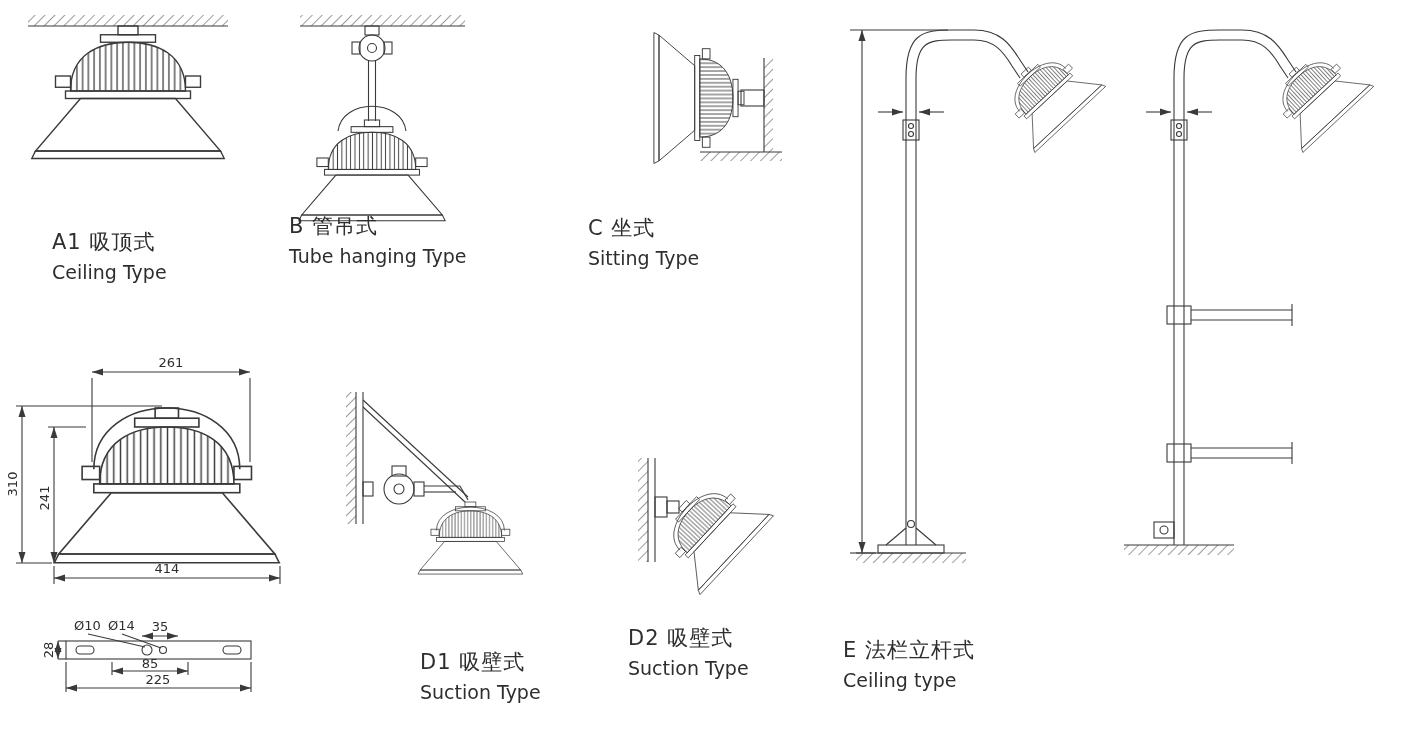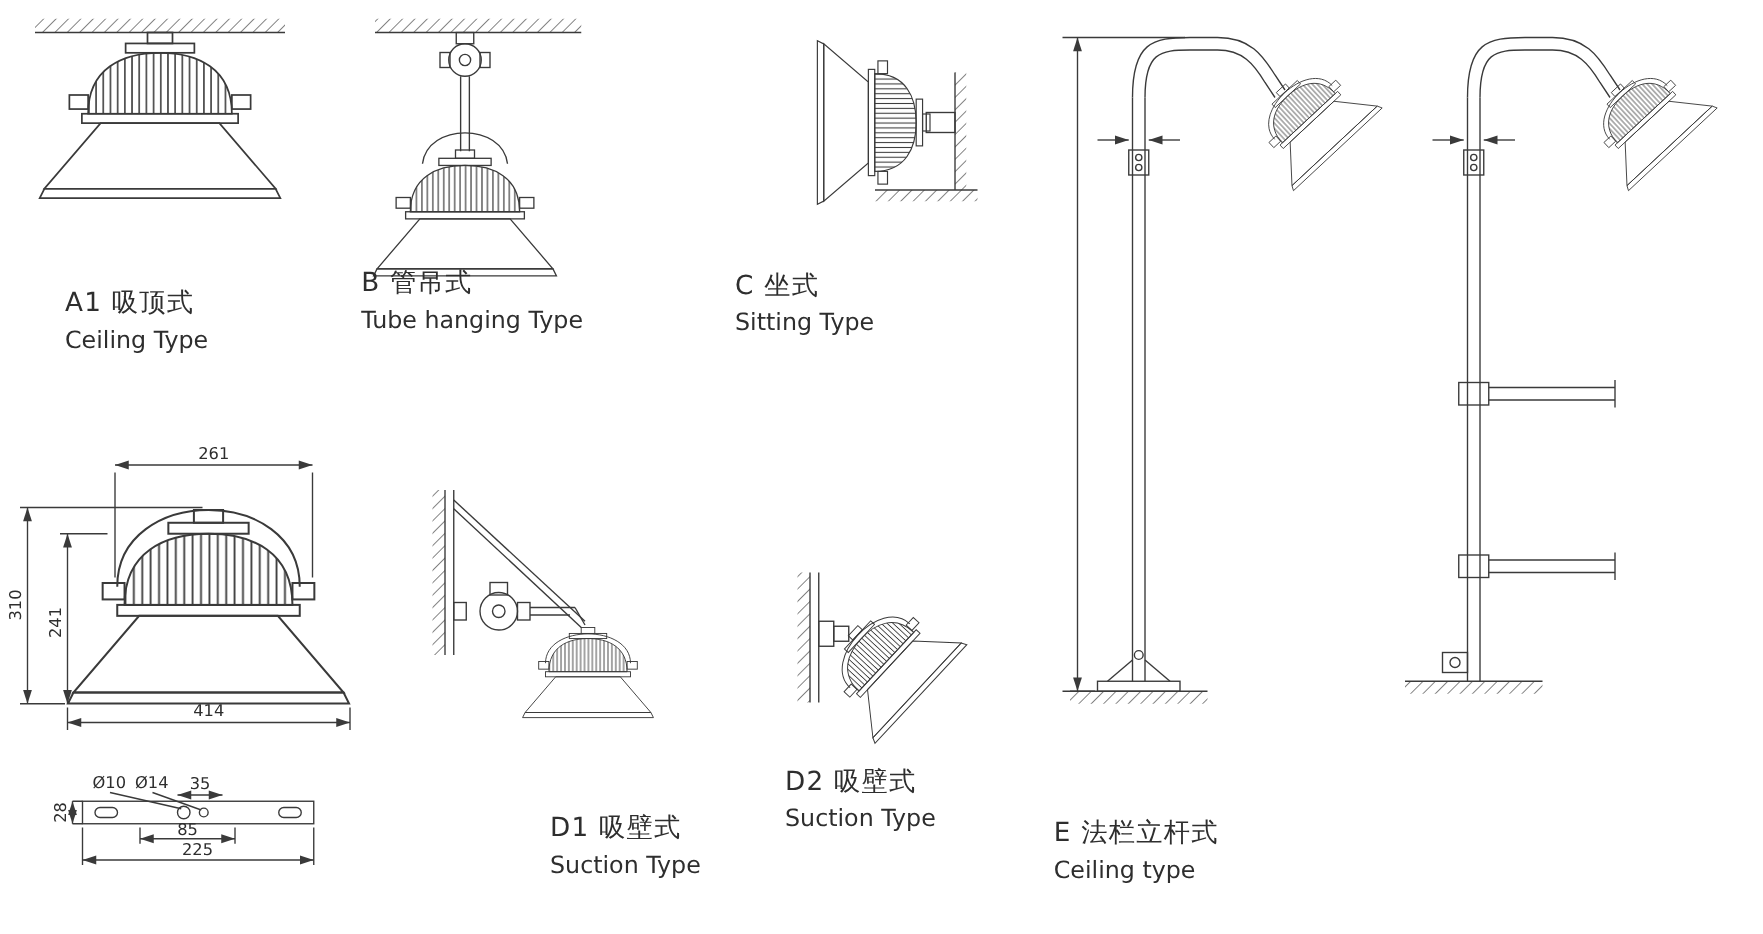--- a/index.html
+++ b/index.html
@@ -237,26 +237,26 @@
   <div class="en">Ceiling  Type</div>
 </div>
 <div class="fig-label" style="left:588px; top:214px">
   <div class="zh">C 坐式</div>
   <div class="en">Sitting  Type</div>
 </div>
 <div class="fig-label" style="left:289px; top:212px">
   <div class="zh">B 管吊式</div>
   <div class="en">Tube hanging Type</div>
 </div>
-<div class="fig-label" style="left:440px; top:648px">
+<div class="fig-label" style="left:420px; top:648px">
   <div class="zh">D1 吸壁式</div>
   <div class="en">Suction Type</div>
 </div>
-<div class="fig-label" style="left:628px; top:611px">
+<div class="fig-label" style="left:628px; top:624px">
   <div class="zh">D2 吸壁式</div>
   <div class="en">Suction Type</div>
 </div>
-<div class="fig-label" style="left:843px; top:652px">
+<div class="fig-label" style="left:843px; top:636px">
   <div class="zh">E 法栏立杆式</div>
   <div class="en">Ceiling type</div>
 </div>
 
 </div>
 
 </body></html>

